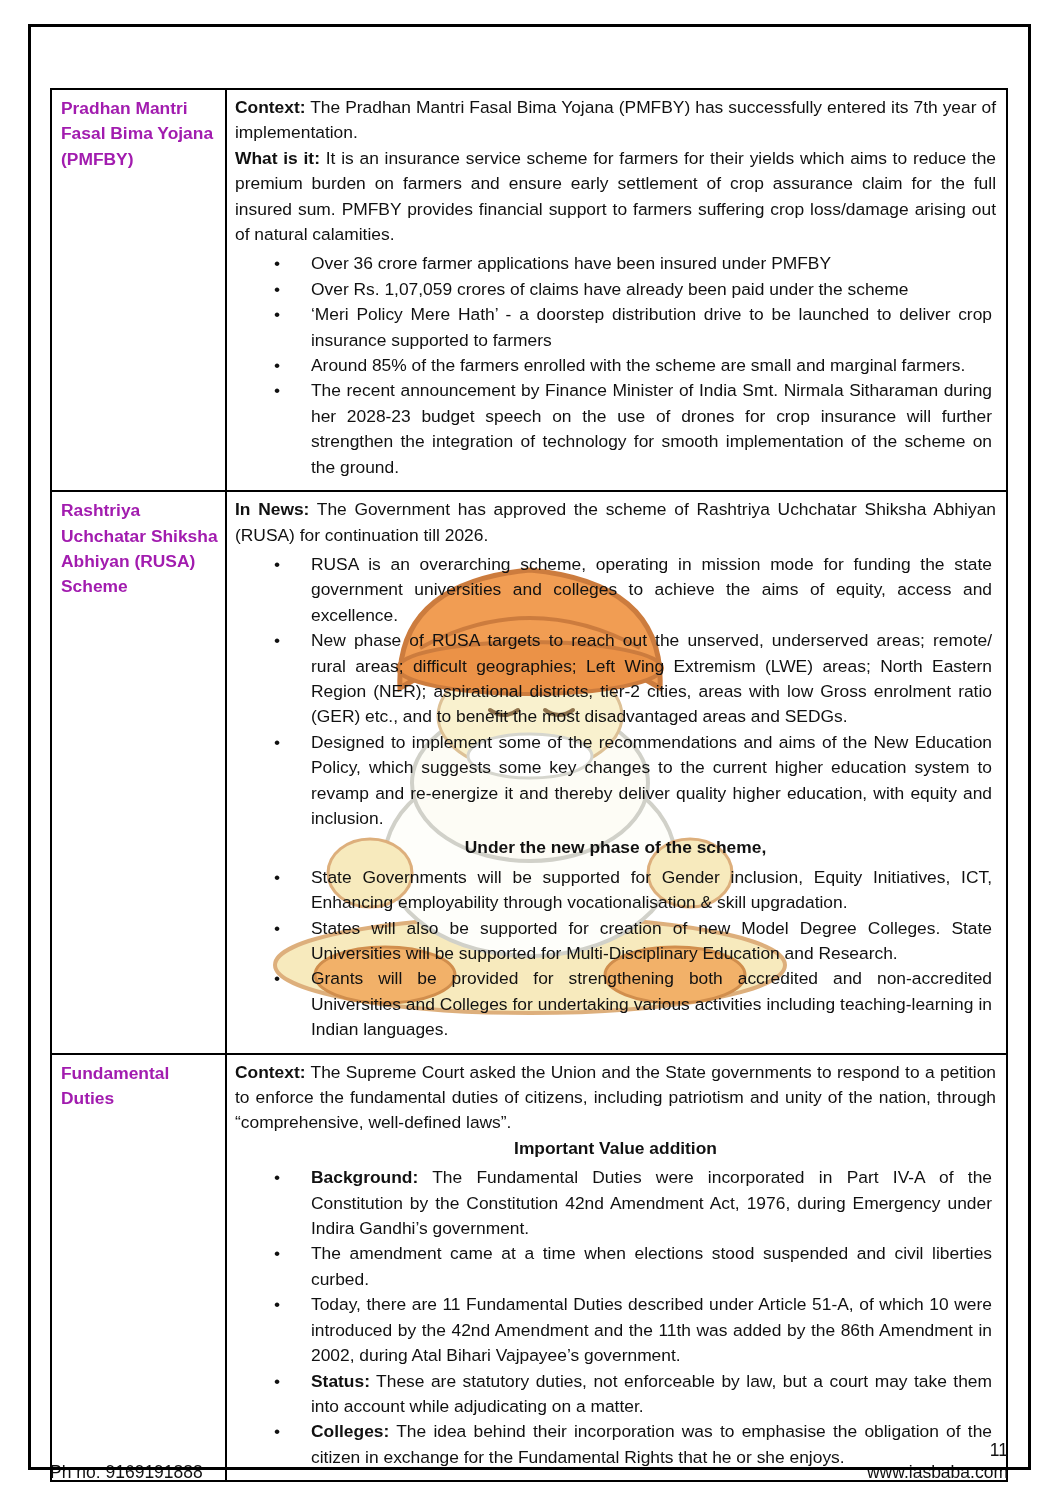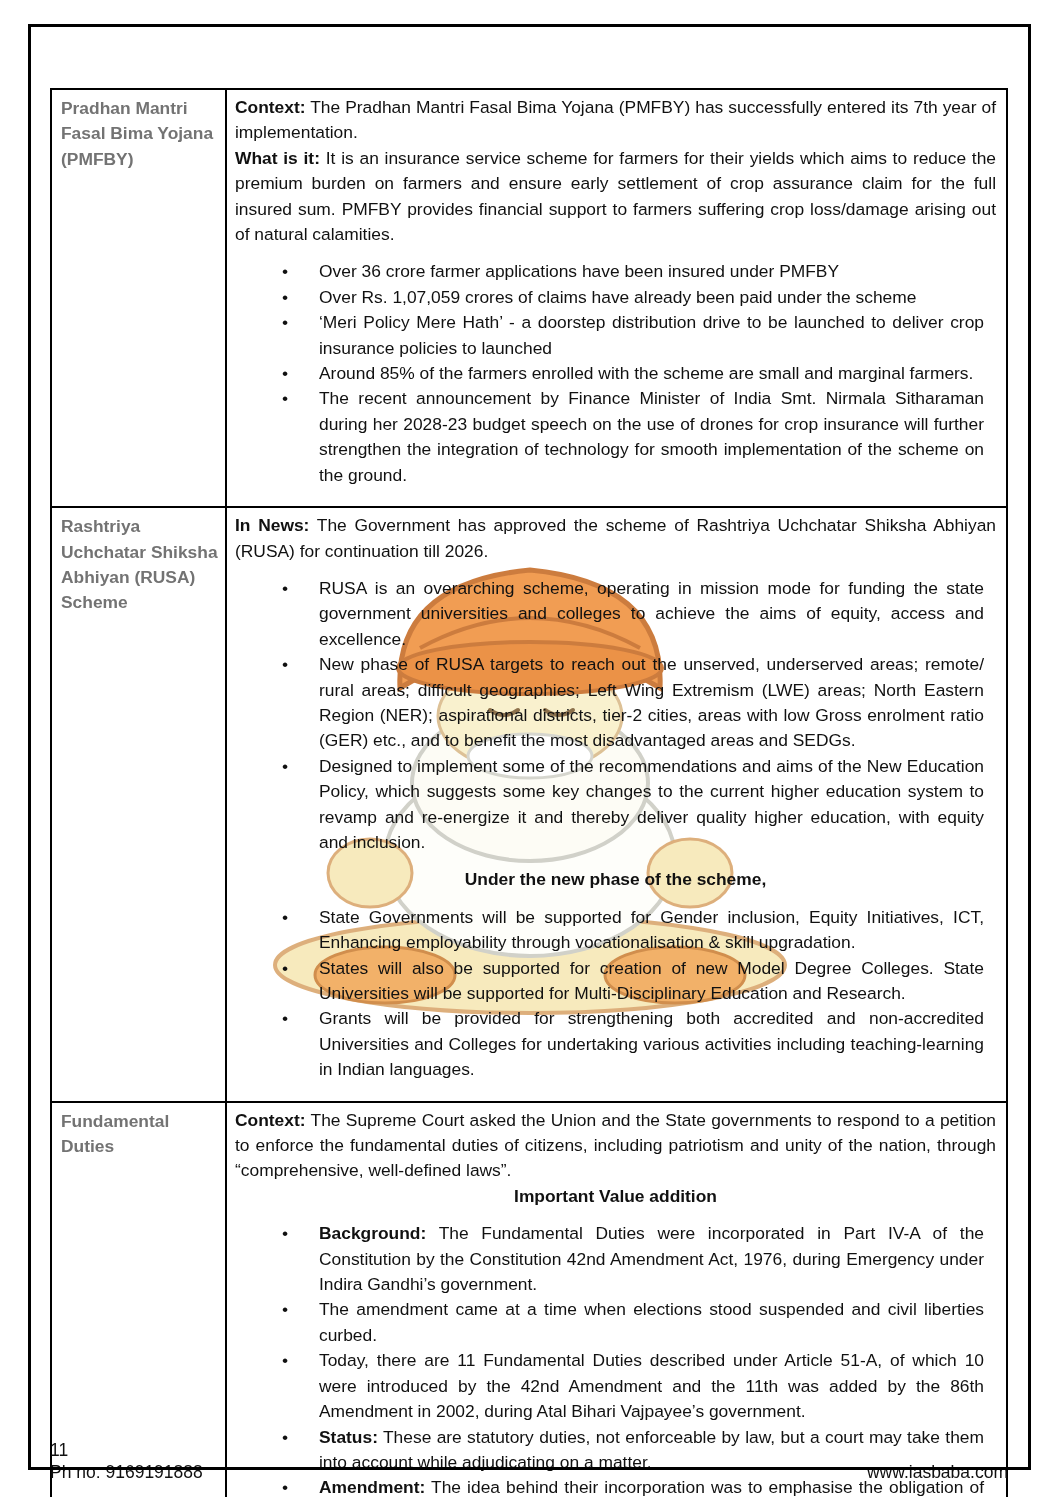--- a/index.html
+++ b/index.html
@@ -32,55 +32,55 @@
     z-index:1;
     background:transparent;
   }
   table.content-table td {
     border:2px solid #000;
     vertical-align:top;
     background:transparent;
   }
   td.topic {
     width:158px;
-    color:#737373;
+    color:#a21caf;
     font-weight:bold;
     font-size:17.4px;
     line-height:25.4px;
     padding:6px 6px 6px 9px;
   }
   td.content {
     font-size:17.4px;
     line-height:25.4px;
     padding:5px 10px 6px 8px;
     text-align:justify;
   }
   tr.row-0 { height:378px; }
   tr.row-1 { height:537px; }
   tr.row-2 { height:403px; }
   td.content p { margin:0; }
   td.content p.hline { font-weight:bold; text-align:center; }
   td.content ul {
-    margin:12px; padding:0 0 0 72px;
+    margin:4px; padding:0 0 0 72px;
     list-style:none;
   }
   td.content li { position:relative; text-align:justify; }
   td.content li::before {
     content:"\2022";
     position:absolute; left:-37px; top:0;
     font-size:17.4px;
   }
   .footer {
     position:absolute; left:50px; top:1418px;
     width:958px;
     display:flex; justify-content:space-between; align-items:center;
     font-size:17.5px;
     z-index:1;
   }
-  .footer .center { position:absolute; left:0; right:0; text-align:left; }
+  .footer .center { position:absolute; left:0; right:0; text-align:right; }
   .footer .left, .footer .right { position:relative; z-index:1; background:transparent;margin-top:44px; }
 </style>
 </head>
 <body>
 
 <svg class="watermark" viewBox="0 0 590 495" xmlns="http://www.w3.org/2000/svg" aria-hidden="true">
 
   <ellipse cx="295" cy="437" rx="255" ry="48" fill="#F6E7B2" stroke="#D8A266" stroke-width="4"></ellipse>
   <ellipse cx="150" cy="447" rx="70" ry="28" fill="#F0A44F" stroke="#C97B2E" stroke-width="3"></ellipse>
   <ellipse cx="440" cy="447" rx="70" ry="28" fill="#F0A44F" stroke="#C97B2E" stroke-width="3"></ellipse>
@@ -109,21 +109,21 @@
 <table class="content-table">
   <tbody>
       <tr class="row-0">
         <td class="topic">Pradhan Mantri Fasal Bima Yojana (PMFBY)</td>
         <td class="content">
           <p><b>Context:</b> The Pradhan Mantri Fasal Bima Yojana (PMFBY) has successfully entered its 7th year of implementation.</p>
           <p><b>What is it:</b> It is an insurance service scheme for farmers for their yields which aims to reduce the premium burden on farmers and ensure early settlement of crop assurance claim for the full insured sum. PMFBY provides financial support to farmers suffering crop loss/damage arising out of natural calamities.</p>
           <ul>
             <li>Over 36 crore farmer applications have been insured under PMFBY</li>
             <li>Over Rs. 1,07,059 crores of claims have already been paid under the scheme</li>
-            <li>‘Meri Policy Mere Hath’ - a doorstep distribution drive to be launched to deliver crop insurance policies to launched</li>
+            <li>‘Meri Policy Mere Hath’ - a doorstep distribution drive to be launched to deliver crop insurance supported to farmers</li>
             <li>Around 85% of the farmers enrolled with the scheme are small and marginal farmers.</li>
             <li>The recent announcement by Finance Minister of India Smt. Nirmala Sitharaman during her 2028-23 budget speech on the use of drones for crop insurance will further strengthen the integration of technology for smooth implementation of the scheme on the ground.</li>
           </ul>
         </td>
       </tr>
       <tr class="row-1">
         <td class="topic">Rashtriya Uchchatar Shiksha Abhiyan (RUSA) Scheme</td>
         <td class="content">
           <p><b>In News:</b> The Government has approved the scheme of Rashtriya Uchchatar Shiksha Abhiyan (RUSA) for continuation till 2026.</p>
           <ul>
@@ -142,21 +142,21 @@
       <tr class="row-2">
         <td class="topic">Fundamental Duties</td>
         <td class="content">
           <p><b>Context:</b> The Supreme Court asked the Union and the State governments to respond to a petition to enforce the fundamental duties of citizens, including patriotism and unity of the nation, through “comprehensive, well-defined laws”.</p>
           <p class="hline">Important Value addition</p>
           <ul>
             <li><b>Background:</b> The Fundamental Duties were incorporated in Part IV-A of the Constitution by the Constitution 42nd Amendment Act, 1976, during Emergency under Indira Gandhi’s government.</li>
             <li>The amendment came at a time when elections stood suspended and civil liberties curbed.</li>
             <li>Today, there are 11 Fundamental Duties described under Article 51-A, of which 10 were introduced by the 42nd Amendment and the 11th was added by the 86th Amendment in 2002, during Atal Bihari Vajpayee’s government.</li>
             <li><b>Status:</b> These are statutory duties, not enforceable by law, but a court may take them into account while adjudicating on a matter.</li>
-            <li><b>Amendment:</b> The idea behind their incorporation was to emphasise the obligation of the citizen in exchange for the Fundamental Rights that he or she enjoys.</li>
+            <li><b>Colleges:</b> The idea behind their incorporation was to emphasise the obligation of the citizen in exchange for the Fundamental Rights that he or she enjoys.</li>
           </ul>
         </td>
       </tr>
     </tbody>
 </table>
 
 <div class="footer">
   <span class="center">11</span>
   <span class="left">Ph no: 9169191888</span>
   <span class="right">www.iasbaba.com</span>

